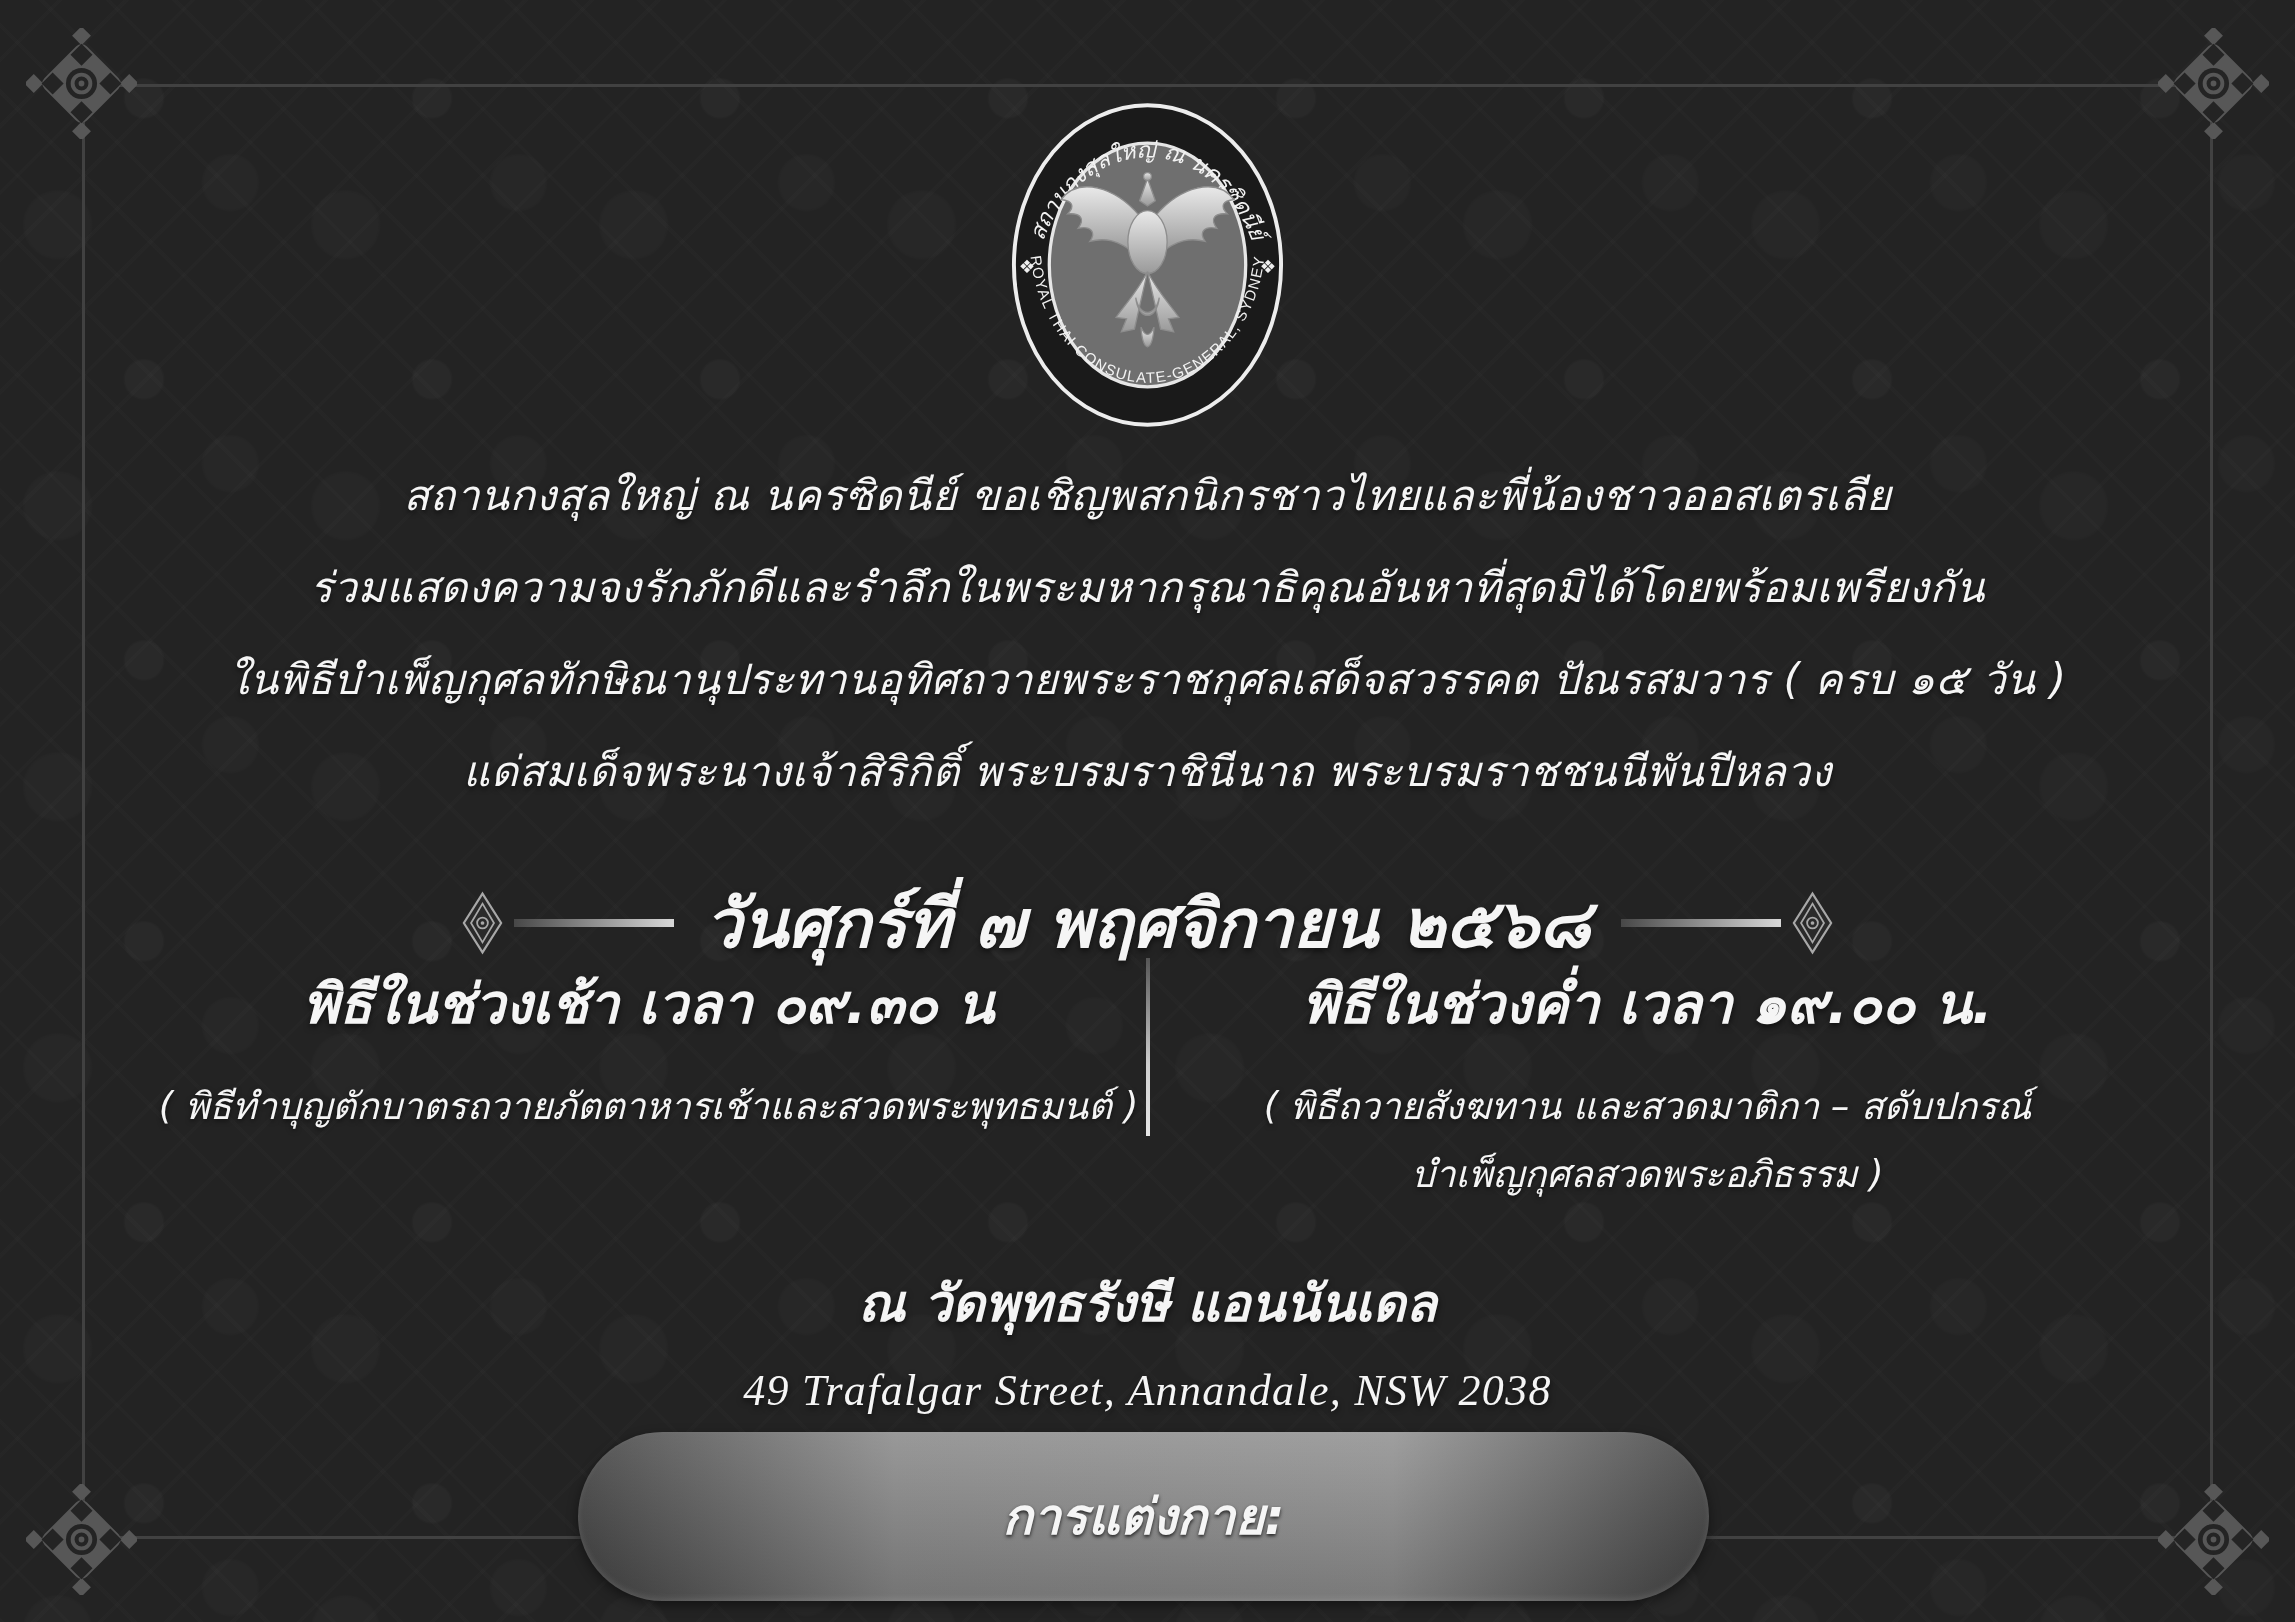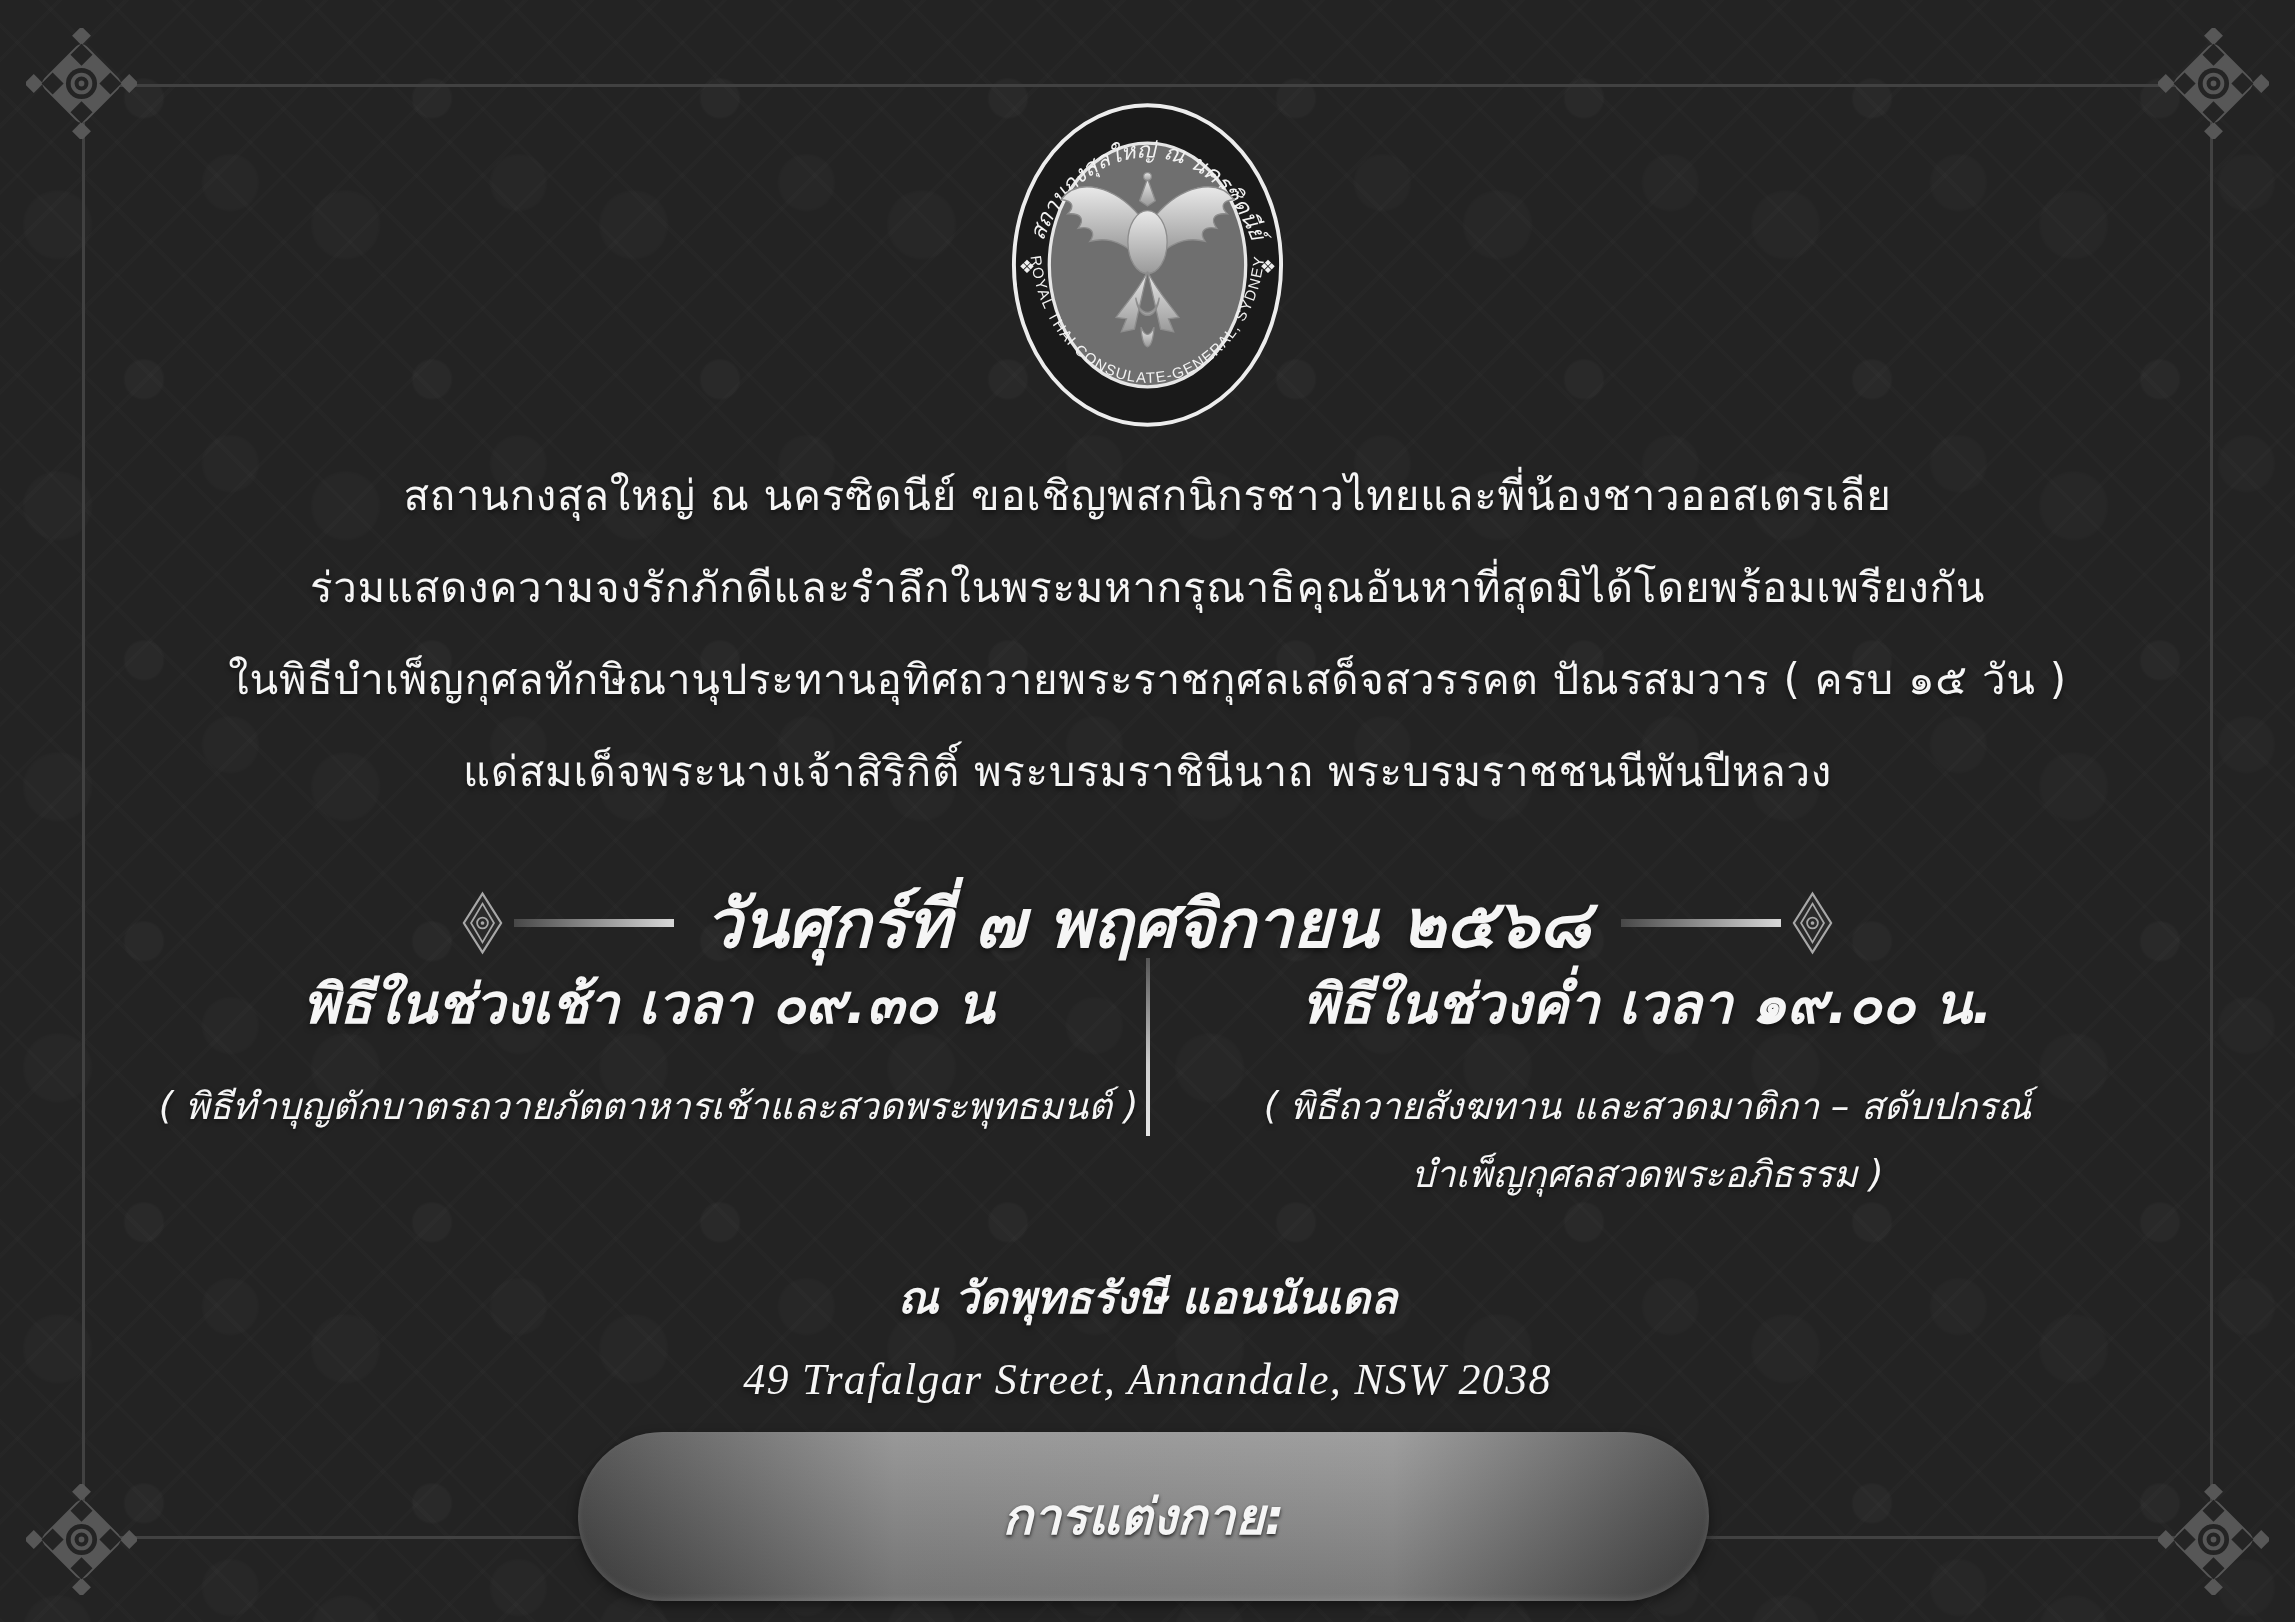--- a/index.html
+++ b/index.html
@@ -27,21 +27,21 @@
   .corner{position:absolute;width:111px;height:111px;}
   .corner.tl{left:26px;top:28px;}
   .corner.tr{right:26px;top:28px;}
   .corner.bl{left:26px;bottom:28px;}
   .corner.br{right:26px;bottom:28px;}
 
   .emblem{position:absolute;left:1010px;top:98px;width:275px;height:334px;}
 
   .intro{position:absolute;left:0;top:450px;width:100%;text-align:center;}
   .intro .line{
-    height:92px;line-height:92px;font-size:42px;
+    height:92px;line-height:92px;font-size:42px;font-style:italic;
     letter-spacing:0.7px;text-shadow:0 2.6px 5.2px rgba(0,0,0,.55);white-space:nowrap;
   }
 
   .date-row{
     position:absolute;left:0;top:861px;width:100%;height:124px;
     display:flex;align-items:center;justify-content:center;gap:31px;text-align:right;
   }
   .date-text{
     font-size:67px;font-weight:700;font-style:italic;white-space:nowrap;
     text-shadow:0 2.6px 6.5px rgba(0,0,0,.6);
@@ -63,21 +63,21 @@
     font-size:37px;font-style:italic;line-height:68px;margin-top:26px;
     text-shadow:0 2px 5.2px rgba(0,0,0,.55);white-space:nowrap;
   }
   .divider{
     width:3.9px;height:178px;margin-top:6.5px;flex:0 0 auto;
     background:linear-gradient(180deg,#555 0%,#cfcfcf 60%,#e6e6e6 100%);
   }
 
   .venue{position:absolute;left:0;top:1262px;width:100%;text-align:center;}
   .venue-thai{
-    font-size:44px;font-style:italic;font-weight:600;white-space:nowrap;
+    font-size:51px;font-style:italic;font-weight:600;white-space:nowrap;
     text-shadow:0 2.6px 6.5px rgba(0,0,0,.6);
   }
   .venue-address{
     margin-top:22px;font-size:44px;font-style:italic;
     font-family:Liberation Serif, serif;white-space:nowrap;
     text-shadow:0 2.6px 6.5px rgba(0,0,0,.6);letter-spacing:1.3px;
   }
 
   .dress-pill{
     position:absolute;left:578px;top:1432px;width:1131px;height:169px;

